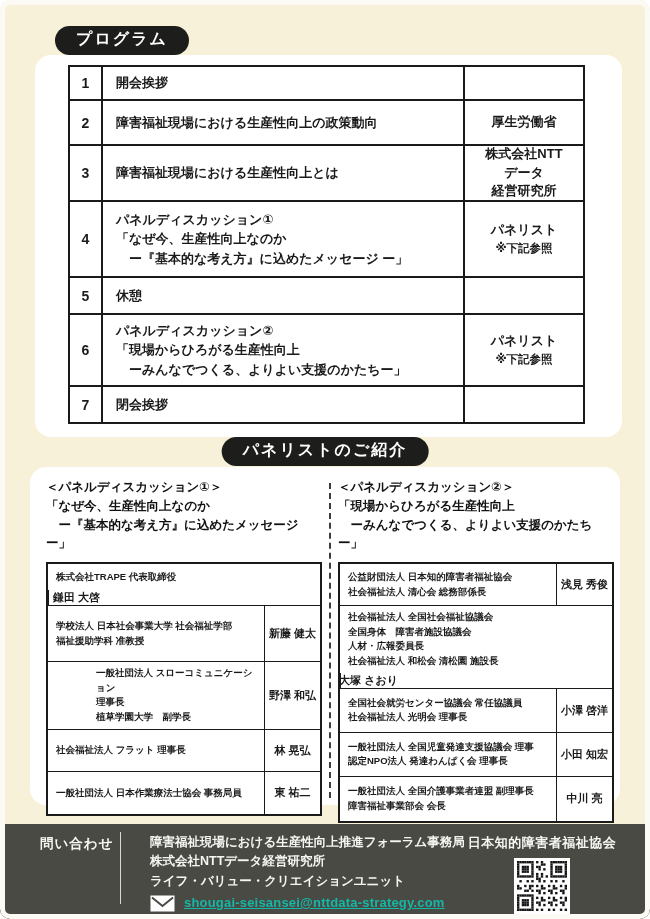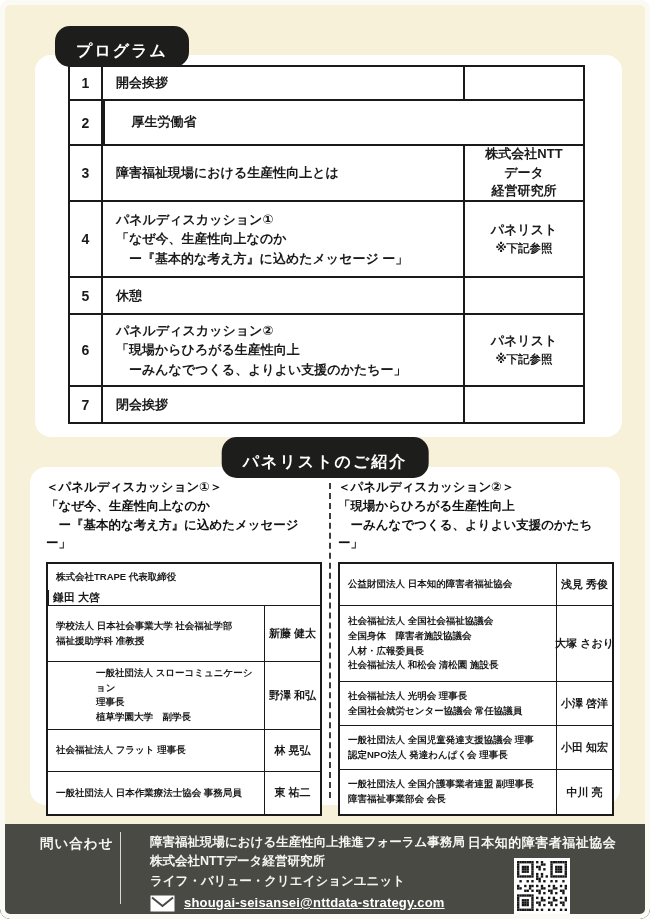--- a/index.html
+++ b/index.html
@@ -11,21 +11,21 @@
     background:#f8f1d9; border-radius:10px; overflow:hidden;
   }
   .frame{
     position:absolute; inset:0; border:5px solid #fbfaf5; border-radius:10px;
     pointer-events:none; z-index:50;
   }
 
   
   .pill{
     position:absolute; background:#1d1d1b; color:#ffffff;
-    border-radius:15px; padding:15px 21px 5px 21px;
+    border-radius:15px; padding:3px 21px 5px 21px;
     font-size:16px; font-weight:bold; letter-spacing:2px; line-height:1.3;
     z-index:5; white-space:nowrap;
   }
   .pill-program{ left:55px; top:26px; }
   .pill-panelists{ left:50%; transform:translateX(-50%); top:437px; }
 
   
   .panel-bg{ position:absolute; background:#ffffff; border-radius:16px; }
   .panel1-bg{ left:35px; top:55px; width:587px; height:382px; }
   .panel2-bg{ left:30px; top:467px; width:590px; height:338px; }
@@ -85,37 +85,37 @@
     width:56px; flex:none; border-left:1.5px solid #1a1a1a;
     display:flex; align-items:center; justify-content:center;
     font-size:11px; font-weight:bold; text-align:center; white-space:nowrap;
   }
   #p1Table .p-row:nth-child(1){ min-height:42px;flex-direction:column; }
   #p1Table .p-row:nth-child(2){ min-height:56px; }
   #p1Table .p-row:nth-child(3){ min-height:66px;padding-left:40px; }
   #p1Table .p-row:nth-child(4){ min-height:42px; }
   #p1Table .p-row:nth-child(5){ min-height:42px; }
   #p2Table .p-row:nth-child(1){ min-height:42px; }
-  #p2Table .p-row:nth-child(2){ min-height:76px; }
+  #p2Table .p-row:nth-child(2){ min-height:76px;flex-direction:column; }
   #p2Table .p-row:nth-child(3){ min-height:44px; }
   #p2Table .p-row:nth-child(4){ min-height:44px; }
   #p2Table .p-row:nth-child(5){ min-height:44px; }
 
   
   .footer{
     position:absolute; left:0; right:0; top:824px; height:95px;
     background:#4a4a45; color:#f5f5f2; z-index:3;
   }
   .f-contact{ position:absolute; left:40px; top:11px; font-size:13.5px; font-weight:bold; letter-spacing:1px; }
   .f-divider{ position:absolute; left:120px; top:8px; height:72px; border-left:1.5px solid #d8d8d4; }
   .f-lines{ position:absolute; left:150px; top:9px; font-size:12.5px; line-height:1.55; font-weight:bold; }
   .f-email-row{ display:flex; align-items:center; gap:9px; margin-top:2px; }
   .envelope{ display:inline-flex; }
   .f-email{
-    color:#ffffff; text-decoration:underline; font-size:13px; font-weight:bold;
+    color:#14b8a6; text-decoration:underline; font-size:13px; font-weight:bold;
     letter-spacing:0.2px; cursor:pointer;
   }
   .f-home{ position:absolute; left:462px; top:10px; width:160px; text-align:center; }
   .f-home-label{ font-size:13px; font-weight:bold; letter-spacing:0.5px; }
   .qr{
     margin:6px auto 0 auto; width:56px; height:56px; background:#ffffff; padding:3px;
   }
   .qr svg{ display:block; width:50px; height:50px; fill:#151515; }
 </style>
 </head>
@@ -132,20 +132,23 @@
   <div class="prog-table" id="progTable">
       <div class="prog-row">
         <div class="c-no">1</div>
         <div class="c-title">
           <div class="line ">開会挨拶</div>
         </div>
         <div class="c-right"></div>
       </div>
       <div class="prog-row">
         <div class="c-no">2</div>
+        <div class="c-title">
+          <div class="line ">障害福祉現場における生産性向上の政策動向</div>
+        </div>
         <div class="c-right">
           <div>厚生労働省</div>
         </div>
       </div>
       <div class="prog-row">
         <div class="c-no">3</div>
         <div class="c-title">
           <div class="line ">障害福祉現場における生産性向上とは</div>
         </div>
         <div class="c-right">
@@ -247,36 +250,37 @@
   <div class="col col-right">
     <div class="col-header" id="p2Header">
         <div class="line ">＜パネルディスカッション②＞</div>
         <div class="line ">「現場からひろがる生産性向上</div>
         <div class="line ">　ーみんなでつくる、よりよい支援のかたちー」</div>
       </div>
     <div class="p-table" id="p2Table">
         <div class="p-row">
           <div class="p-org">
             <div class="line ">公益財団法人 日本知的障害者福祉協会</div>
+            <div class="line ">社会福祉法人 清心会 総務部係長</div>
           </div>
           <div class="p-name">浅見 秀俊</div>
         </div>
         <div class="p-row">
           <div class="p-org">
             <div class="line ">社会福祉法人 全国社会福祉協議会</div>
             <div class="line ">全国身体　障害者施設協議会</div>
             <div class="line ">人材・広報委員長</div>
             <div class="line ">社会福祉法人 和松会 清松園 施設長</div>
           </div>
           <div class="p-name">大塚 さおり</div>
         </div>
         <div class="p-row">
           <div class="p-org">
+            <div class="line ">全国社会就労センター協議会 常任協議員</div>
             <div class="line ">社会福祉法人 光明会 理事長</div>
-            <div class="line ">全国社会就労センター協議会 常任協議員</div>
           </div>
           <div class="p-name">小澤 啓洋</div>
         </div>
         <div class="p-row">
           <div class="p-org">
             <div class="line ">一般社団法人 全国児童発達支援協議会 理事</div>
             <div class="line ">認定NPO法人 発達わんぱく会 理事長</div>
           </div>
           <div class="p-name">小田 知宏</div>
         </div>

